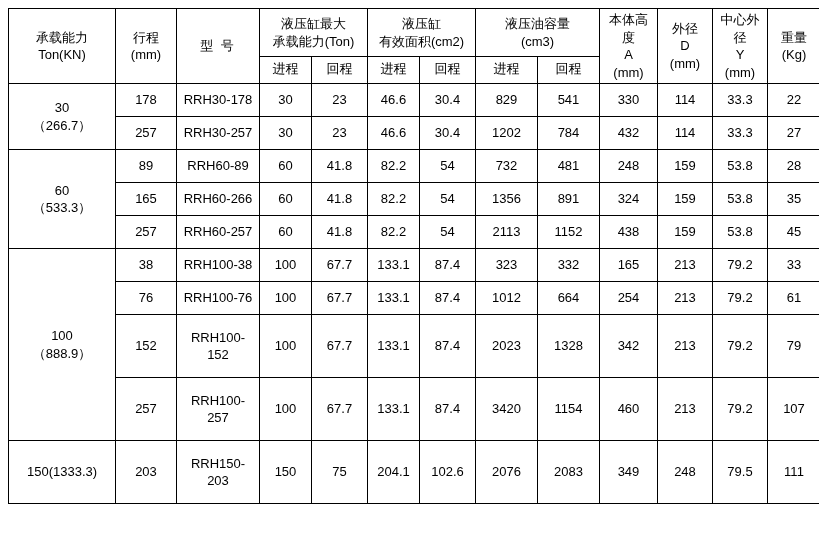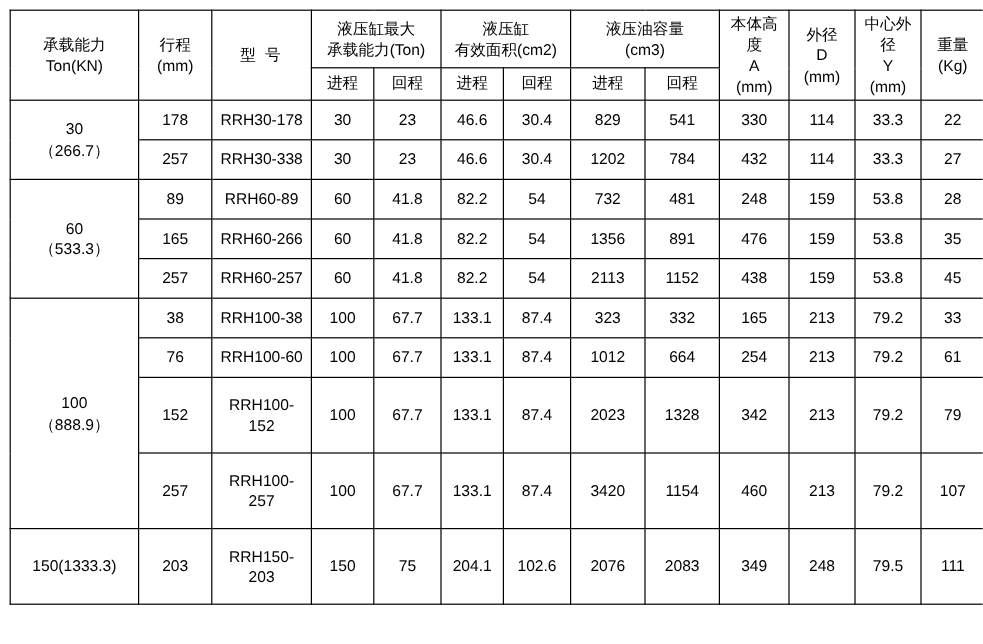--- a/index.html
+++ b/index.html
@@ -177,21 +177,21 @@
           </td>
           <td class="data-cell">
             <div>22</div>
           </td>
         </tr>
         <tr>
           <td class="data-cell">
             <div>257</div>
           </td>
           <td class="model-cell">
-            <div>RRH30-338</div>
+            <div>RRH30-257</div>
           </td>
           <td class="data-cell">
             <div>30</div>
           </td>
           <td class="data-cell">
             <div>23</div>
           </td>
           <td class="data-cell">
             <div>46.6</div>
           </td>
@@ -278,21 +278,21 @@
           <td class="data-cell">
             <div>54</div>
           </td>
           <td class="data-cell">
             <div>1356</div>
           </td>
           <td class="data-cell">
             <div>891</div>
           </td>
           <td class="data-cell">
-            <div>476</div>
+            <div>324</div>
           </td>
           <td class="data-cell">
             <div>159</div>
           </td>
           <td class="data-cell">
             <div>53.8</div>
           </td>
           <td class="data-cell">
             <div>35</div>
           </td>
@@ -375,21 +375,21 @@
           </td>
           <td class="data-cell">
             <div>33</div>
           </td>
         </tr>
         <tr>
           <td class="data-cell">
             <div>76</div>
           </td>
           <td class="model-cell">
-            <div>RRH100-60</div>
+            <div>RRH100-76</div>
           </td>
           <td class="data-cell">
             <div>100</div>
           </td>
           <td class="data-cell">
             <div>67.7</div>
           </td>
           <td class="data-cell">
             <div>133.1</div>
           </td>

